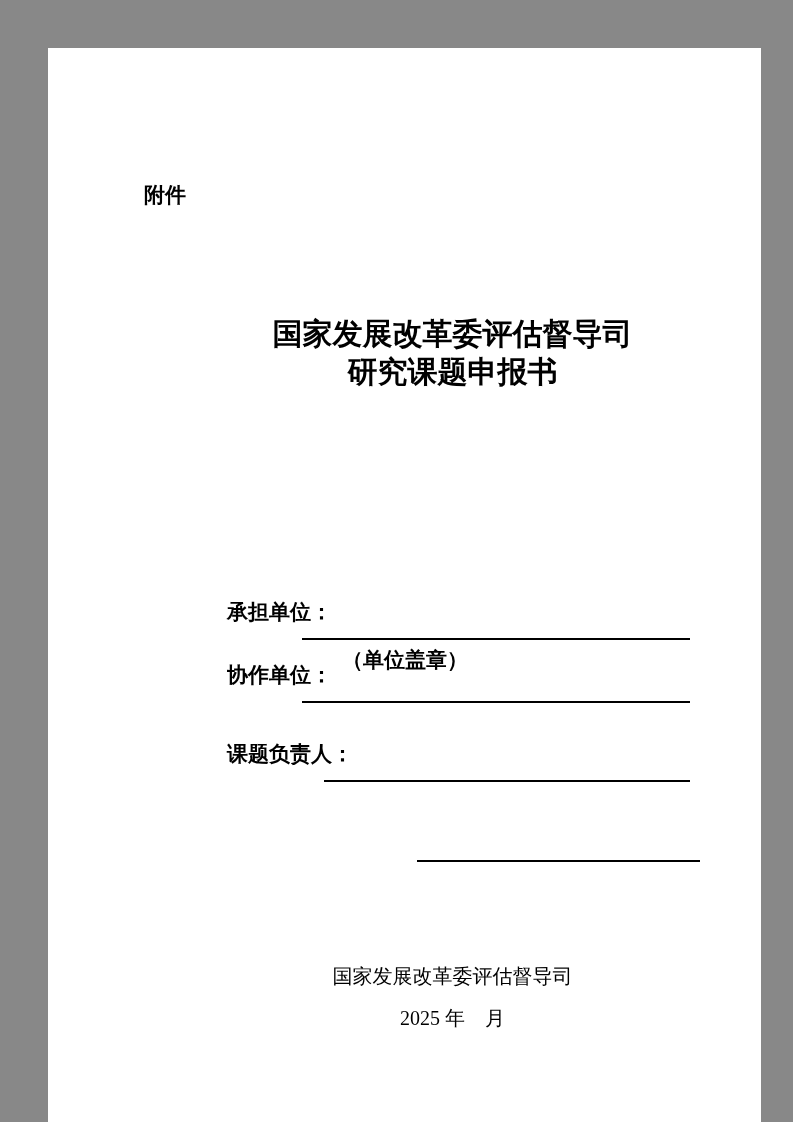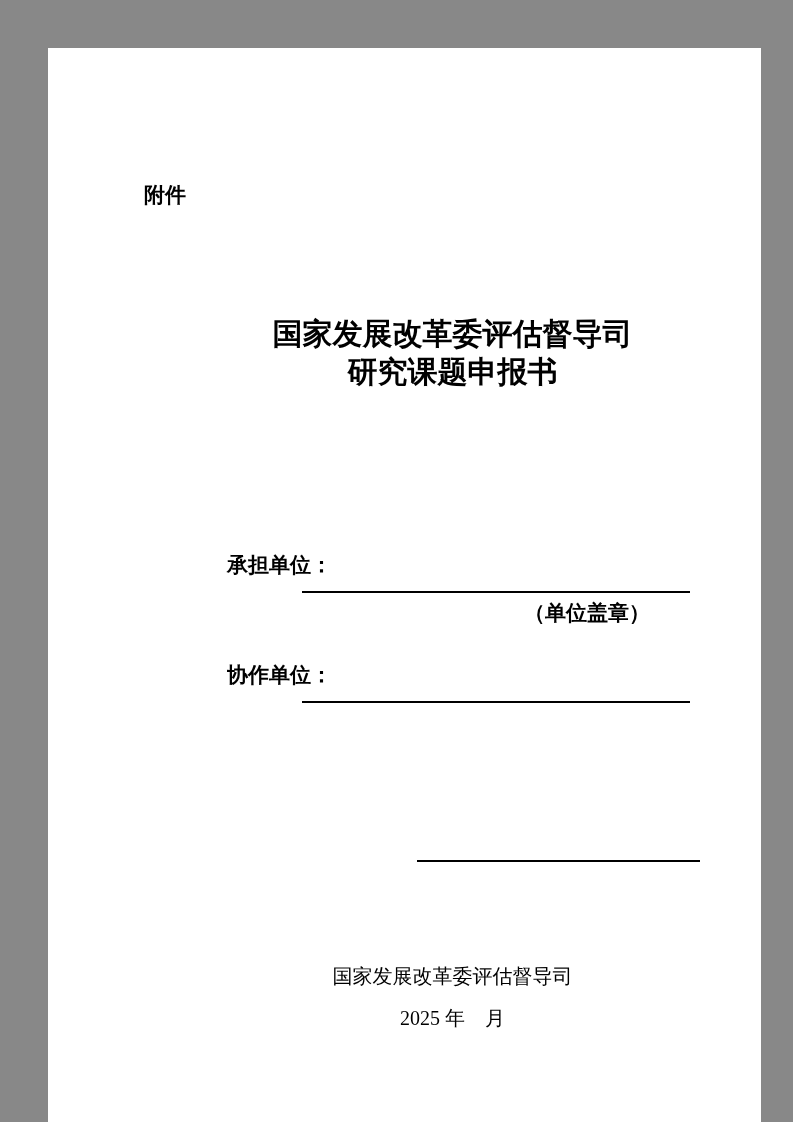--- a/index.html
+++ b/index.html
@@ -53,33 +53,33 @@
     font-weight: bold;
     line-height: 27px;
     white-space: nowrap;
   }
   .field-row .field-line {
     position: absolute;
     right: 0;
     bottom: 0;
     border-bottom: 2px solid #000000;
     height: 27px;
-    text-align: right;
+    text-align: left;
   }
   .field-row .field-note {
     display: inline-block;
     font-size: 21px;
     font-weight: bold;
     line-height: 27px;
     white-space: nowrap;
   }
 
   .row-1 { top: 464px; width: 495px; }
   .row-1 .field-line { left: 91px; }
-  .row-2 { top: 513px; width: 495px; text-decoration: underline; }
+  .row-2 { top: 560px; width: 495px; text-decoration: underline; }
   .row-2 .field-line { left: 91px; }
   .row-3 { top: 623px; width: 495px; }
   .row-3 .field-line { left: 91px; }
   .row-4 { top: 702px; width: 495px; }
   .row-4 .field-line { left: 113px; }
   .row-5 { top: 782px; width: 505px; }
   .row-5 .field-line { left: 206px; }
 
   .footer-org, .footer-date {
     position: absolute;
@@ -109,20 +109,24 @@
   <div class="field-row row-2">
     <span class="field-label">承担单位：</span>
     <span class="field-line"><span class="field-note">（单位盖章）</span></span>
   </div>
 
   <div class="field-row row-3">
     <span class="field-label">协作单位：</span>
     <span class="field-line"></span>
   </div>
 
+  <div class="field-row row-4">
+    <span class="field-label">课题负责人：</span>
+    <span class="field-line"></span>
+  </div>
 
   <div class="field-row row-5">
     <span class="field-line"></span>
   </div>
 
   <div class="footer-org">国家发展改革委评估督导司</div>
 
   <div class="footer-date">2025 年　月</div>
 
 </div>

